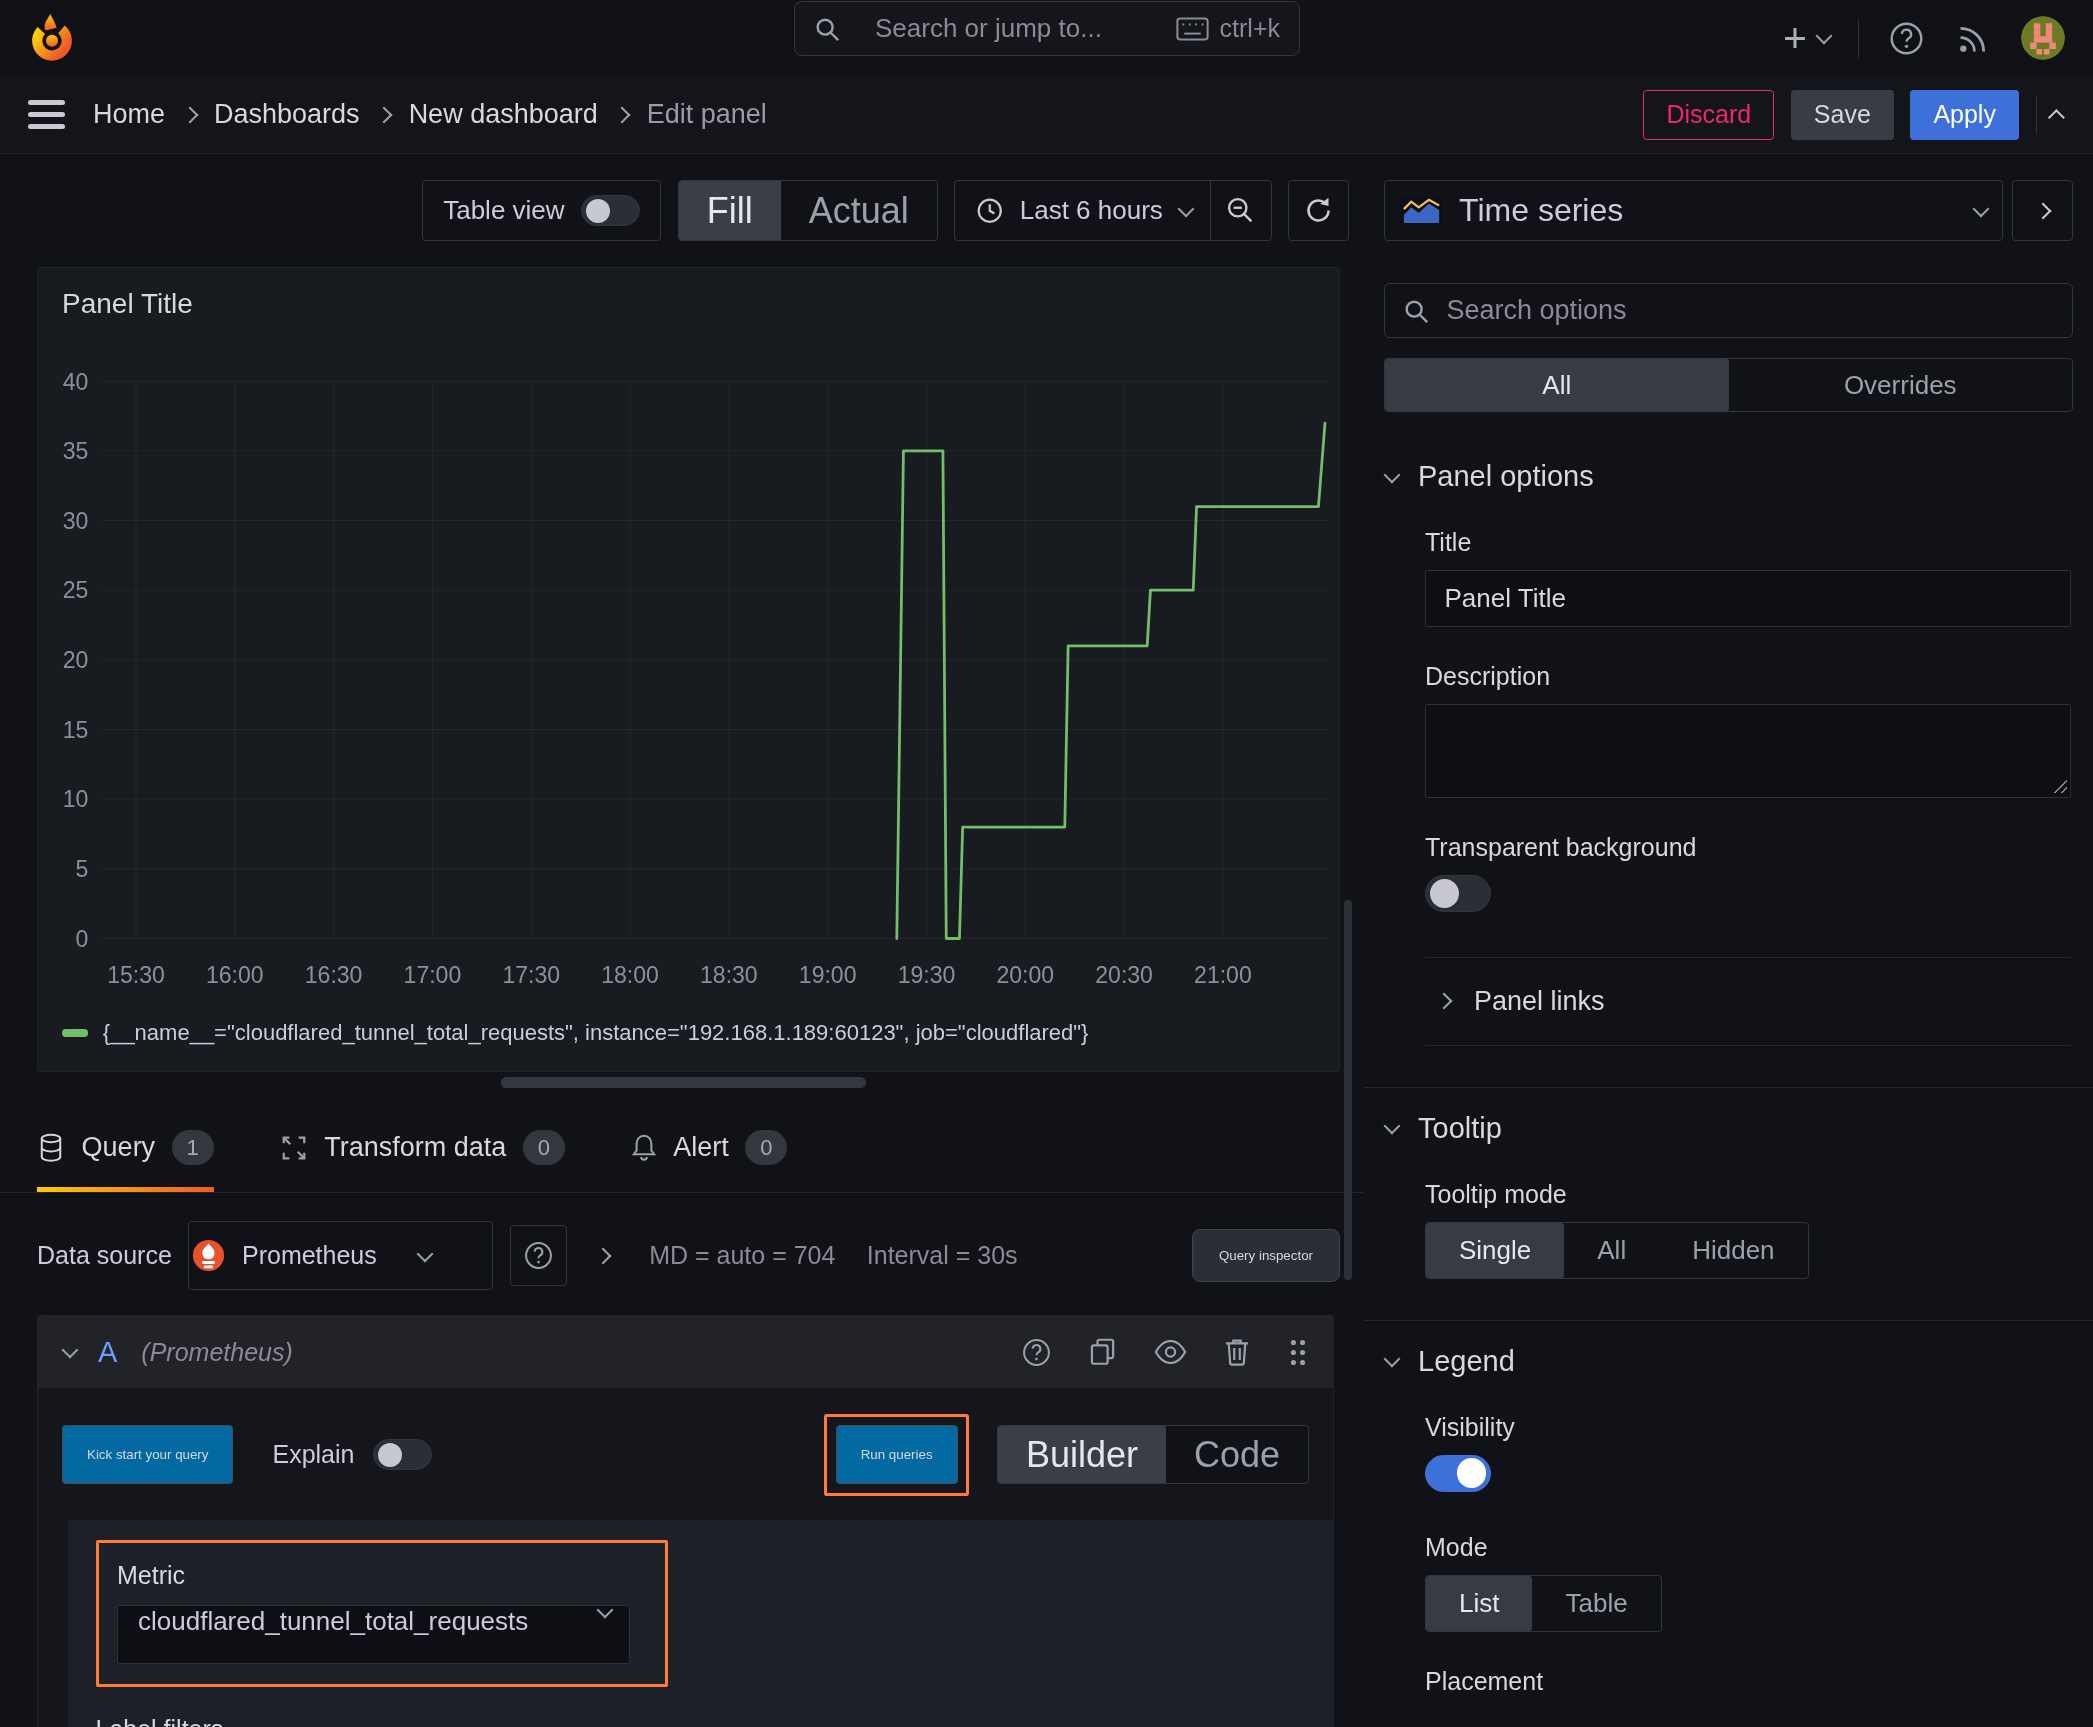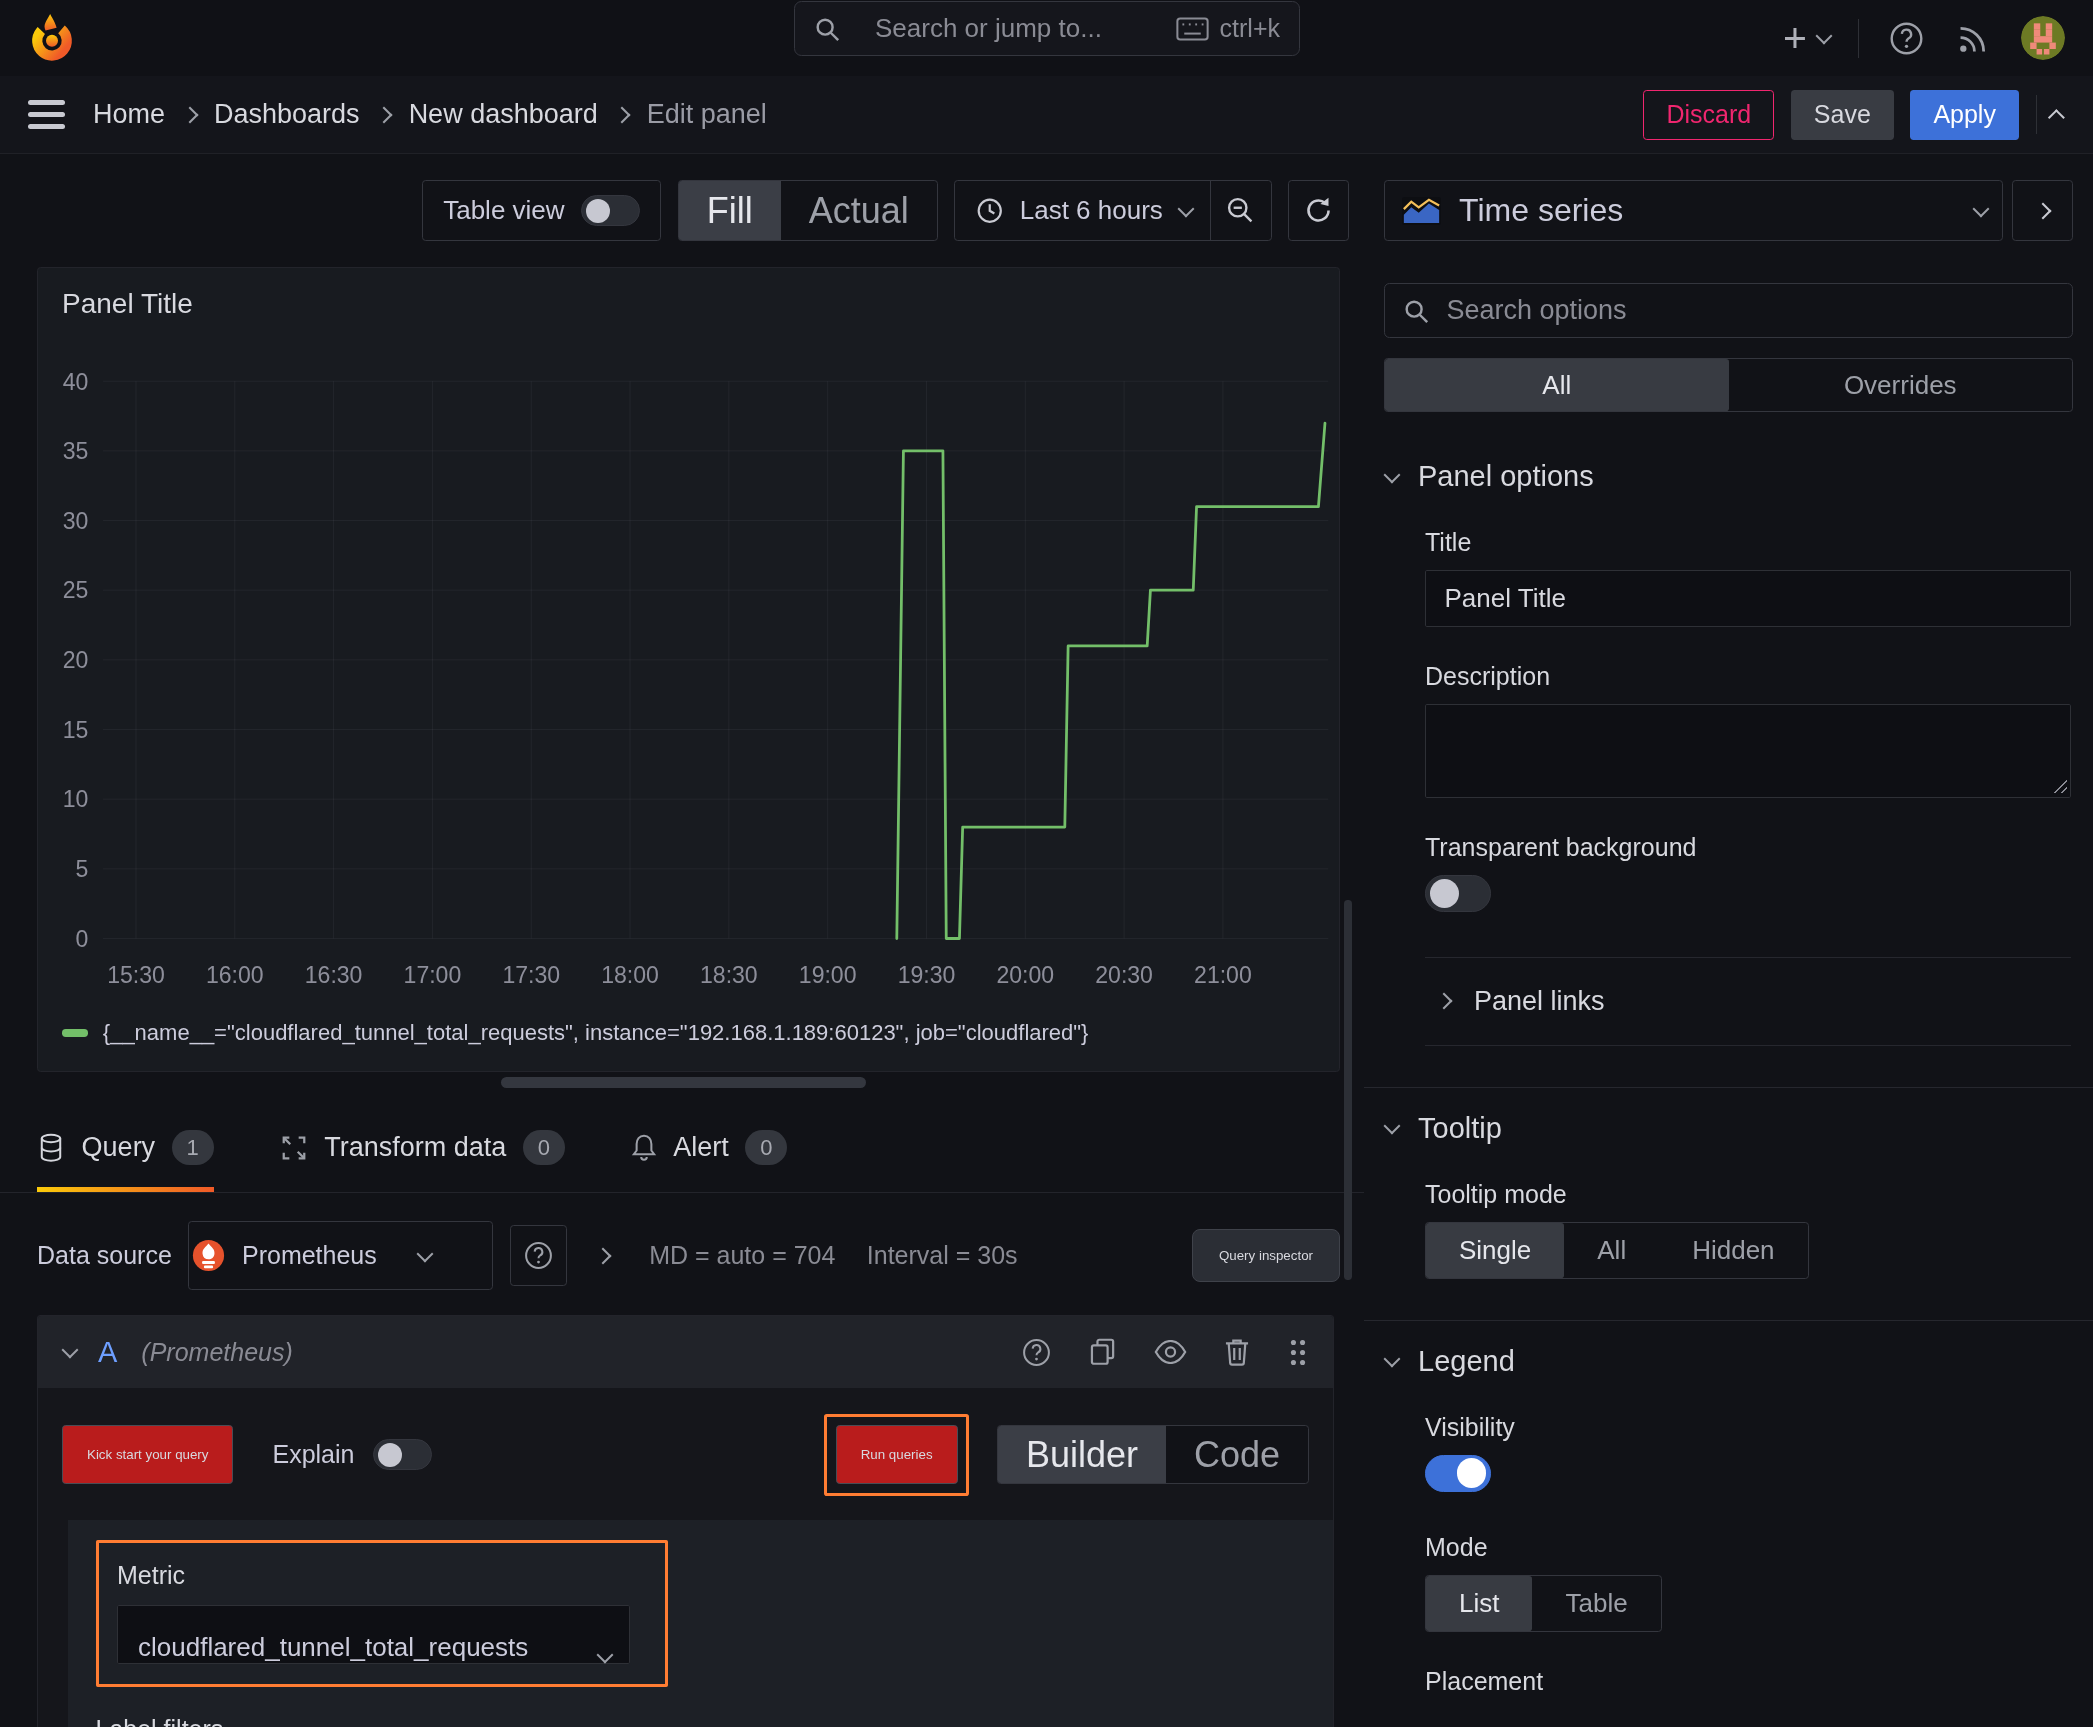--- a/index.html
+++ b/index.html
@@ -105,28 +105,28 @@
 
   
   .query-card{position:absolute;left:37px;top:1161px;width:1297px;bottom:-1.8px;background:#15161b;
     border:0.9px solid #23242b;border-bottom:0;border-radius:3.7px 3.7px 0 0;overflow:hidden}
   .q-header{height:72px;background:#212329;display:flex;align-items:center;gap:24px;padding:0 24px}
   .q-ref{color:#6e9fff;font-size:29px;font-weight:500}
   .q-ds{color:#8a8b94;font-style:italic;font-size:25px}
   .q-icons{margin-left:auto;display:flex;align-items:center;gap:37px}
   .q-icons .ico{cursor:pointer}
   .q-actions{display:flex;align-items:center;gap:28px;margin:26px 24px 0}
-  .btn-sec{height:59px;padding:0 24px;background:#b91c1c;border:0.9px solid #4a4c55;border-radius:3.7px;
+  .btn-sec{height:59px;padding:0 24px;background:#0369a1;border:0.9px solid #4a4c55;border-radius:3.7px;
     display:flex;align-items:center;color:var(--txt-bright);cursor:pointer;white-space:nowrap}
   .explain{display:flex;align-items:center;gap:18.5px;margin-left:11px}
   .run-wrap{margin-left:auto;border:3.7px solid var(--orange);border-radius:2.8px;padding:8.3px}
   .q-body{margin:24px 0 0 29.5px;width:1265px;background:#1d2026;padding:20px 28px 37px;min-height:277px}
   .metric-wrap{border:3.7px solid var(--orange);border-radius:1.8px;padding:7.4px 18.5px 20px;width:572px}
   .field-label{font-size:25px;color:var(--txt-bright);margin:11px 0 14.8px}
-  .dd{display:flex;align-items:flex-end;justify-content:space-between;gap:20px;height:59px;padding:0 20px;
+  .dd{display:flex;align-items:flex-start;justify-content:space-between;gap:20px;height:59px;padding:0 20px;
     background:var(--input);border:0.9px solid var(--border);border-radius:1.8px;font-size:26px;cursor:pointer}
   .metric-dd{width:513px}
 
   
   .options{position:absolute;left:1364px;top:0;width:729px;height:100%;padding:26px 20px 0;overflow:hidden}
   .viz-row{display:flex;gap:9.2px;height:61px}
   .viz-select{flex:1;display:flex;align-items:center;gap:18.5px;border:0.9px solid var(--border2);border-radius:3.7px;
     padding:0 16.6px;background:var(--bg);font-size:32px;cursor:pointer}
   .viz-select .chev{margin-left:auto}
   .viz-angle{width:61px;border:0.9px solid var(--border2);border-radius:3.7px;display:flex;align-items:center;

